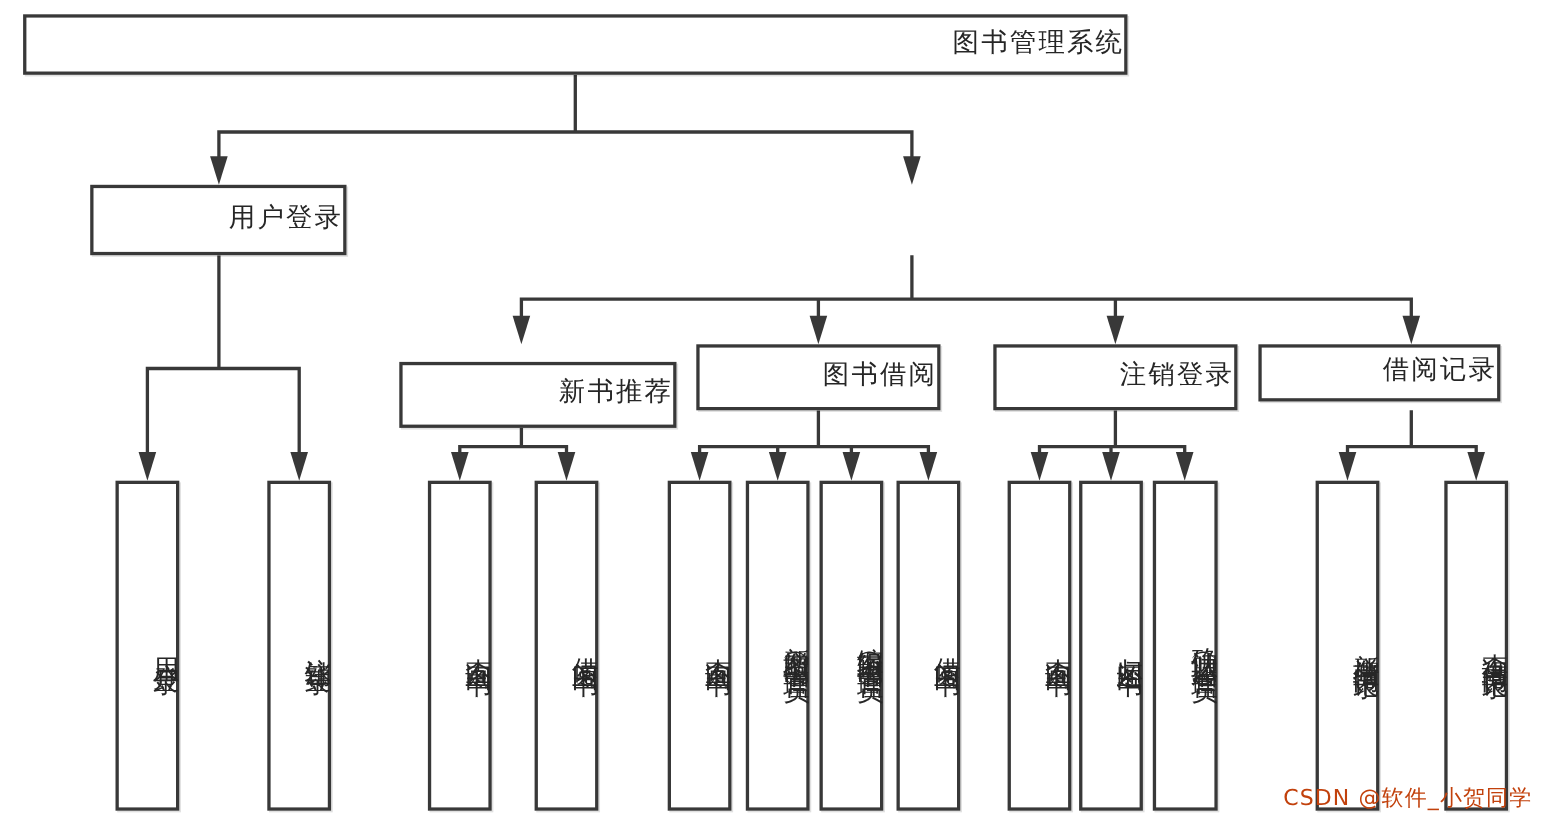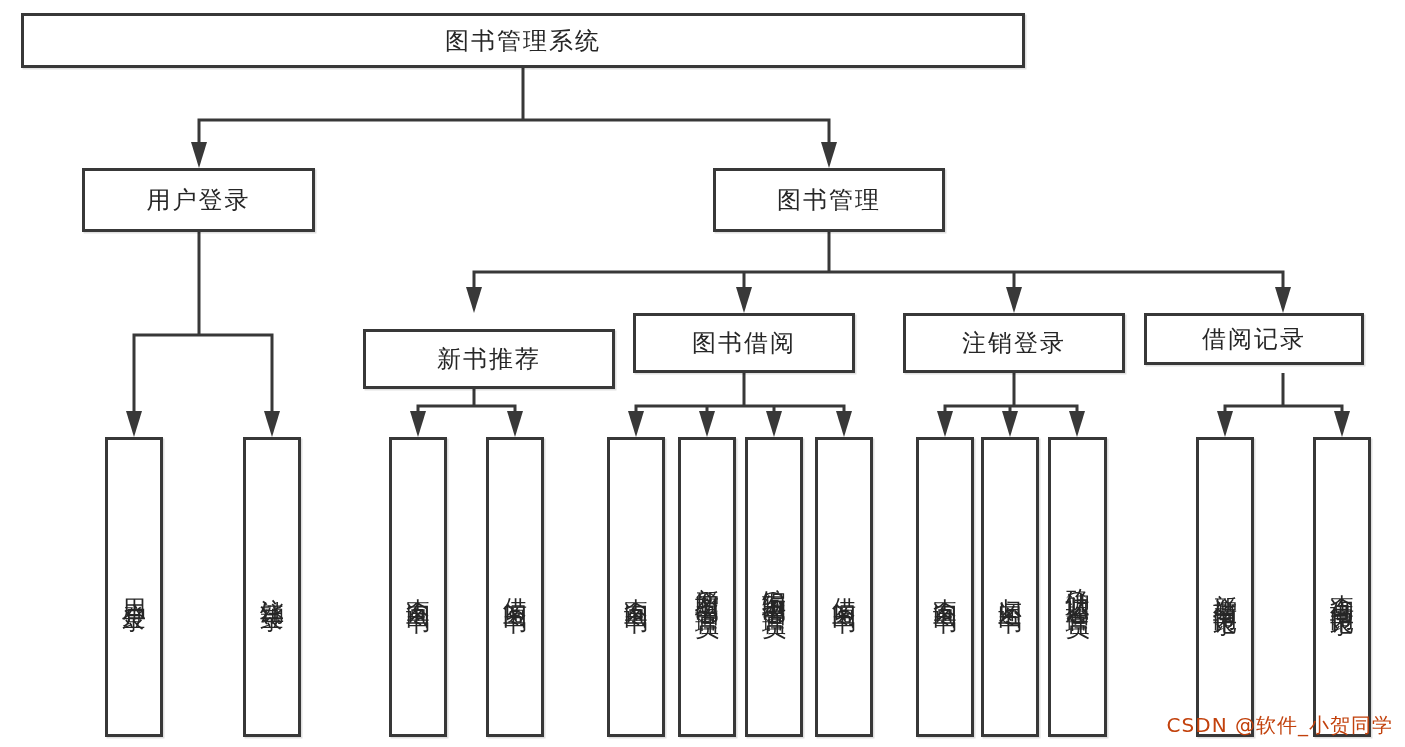--- a/index.html
+++ b/index.html
@@ -12,22 +12,23 @@
     overflow:hidden;
   }
   svg.wires{position:absolute;left:0;top:0;width:1405px;height:747px;}
   .node{
     position:absolute;
     box-sizing:border-box;
     border:3px solid #383838;
     background:#ffffff;
     display:flex;
     align-items:center;
-    justify-content:center;
+    justify-content:flex-end;
     box-shadow:1.5px 1.5px 0 rgba(0,0,0,0.12);
+    font-family:Liberation Mono, monospace;
   }
   .node .lbl{
     font-size:24px;
     letter-spacing:2px;
     line-height:1;
     white-space:nowrap;
   }
   .leaf{top:437px;height:300px;width:58px;}
   .leaf .lbl{
     writing-mode:vertical-rl;
@@ -99,23 +100,20 @@
     </g>
   </svg>
 
   <div class="node" style="left:21px;top:13px;width:1004px;height:55px">
     <span class="lbl">图书管理系统</span>
   </div>
 
   <div class="node" style="left:82px;top:168px;width:233px;height:64px">
     <span class="lbl">用户登录</span>
   </div>
-  <div class="node" style="left:713px;top:168px;width:232px;height:64px">
-    <span class="lbl">图书管理</span>
-  </div>
 
   <div class="node" style="left:363px;top:329px;width:252px;height:60px">
     <span class="lbl">新书推荐</span>
   </div>
   <div class="node" style="left:633px;top:313px;width:222px;height:60px">
     <span class="lbl">图书借阅</span>
   </div>
   <div class="node" style="left:903px;top:313px;width:222px;height:60px">
     <span class="lbl">注销登录</span>
   </div>

